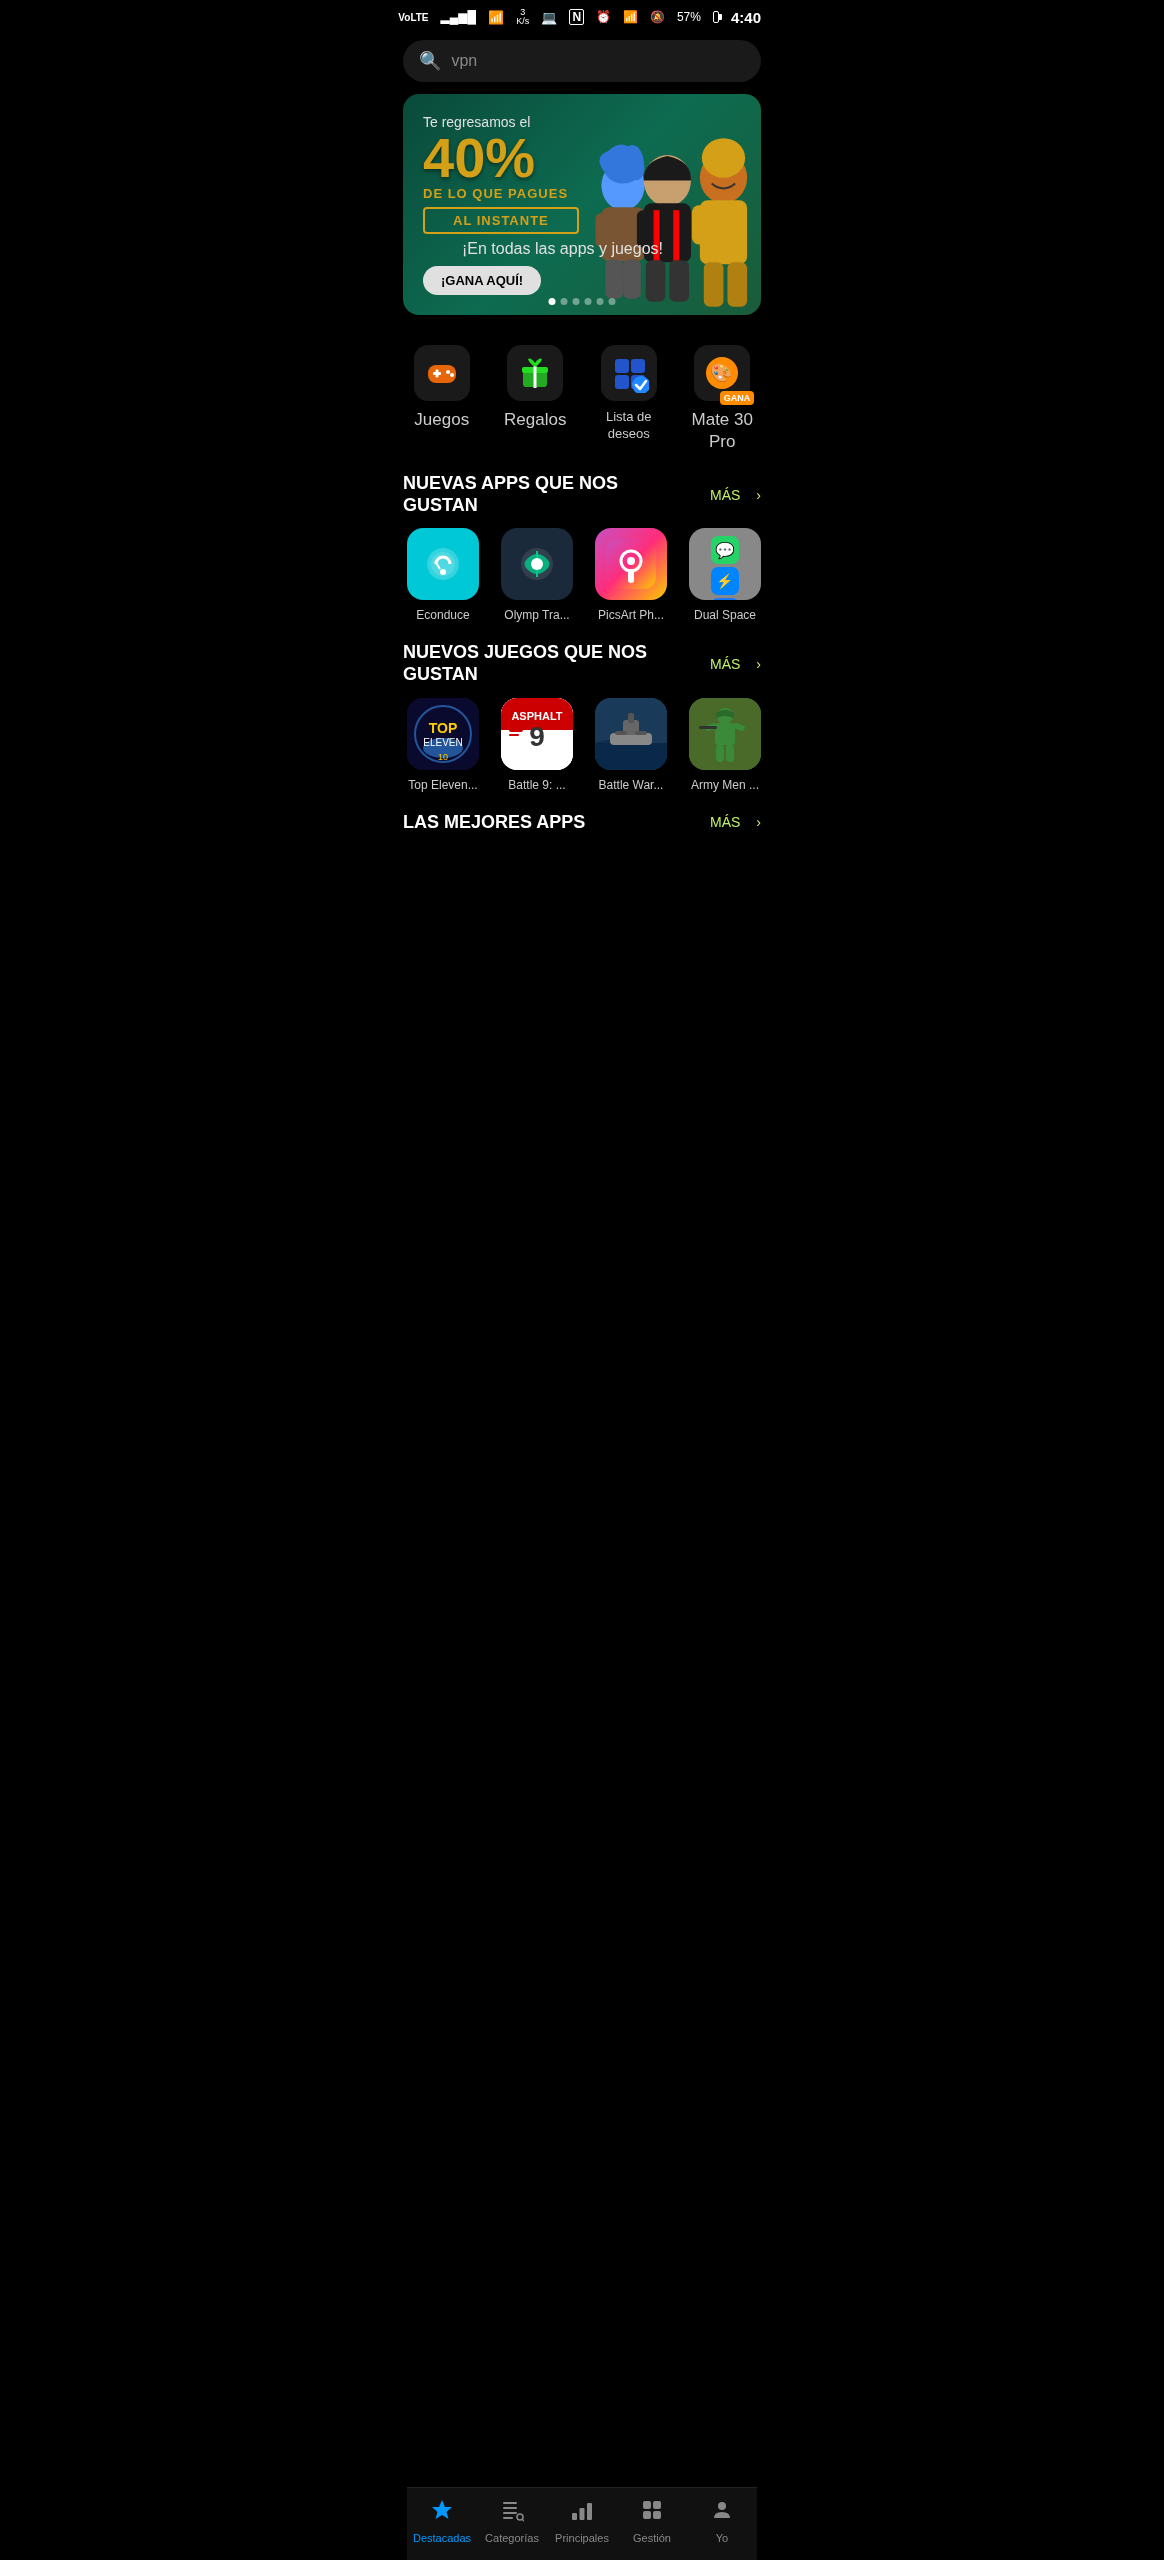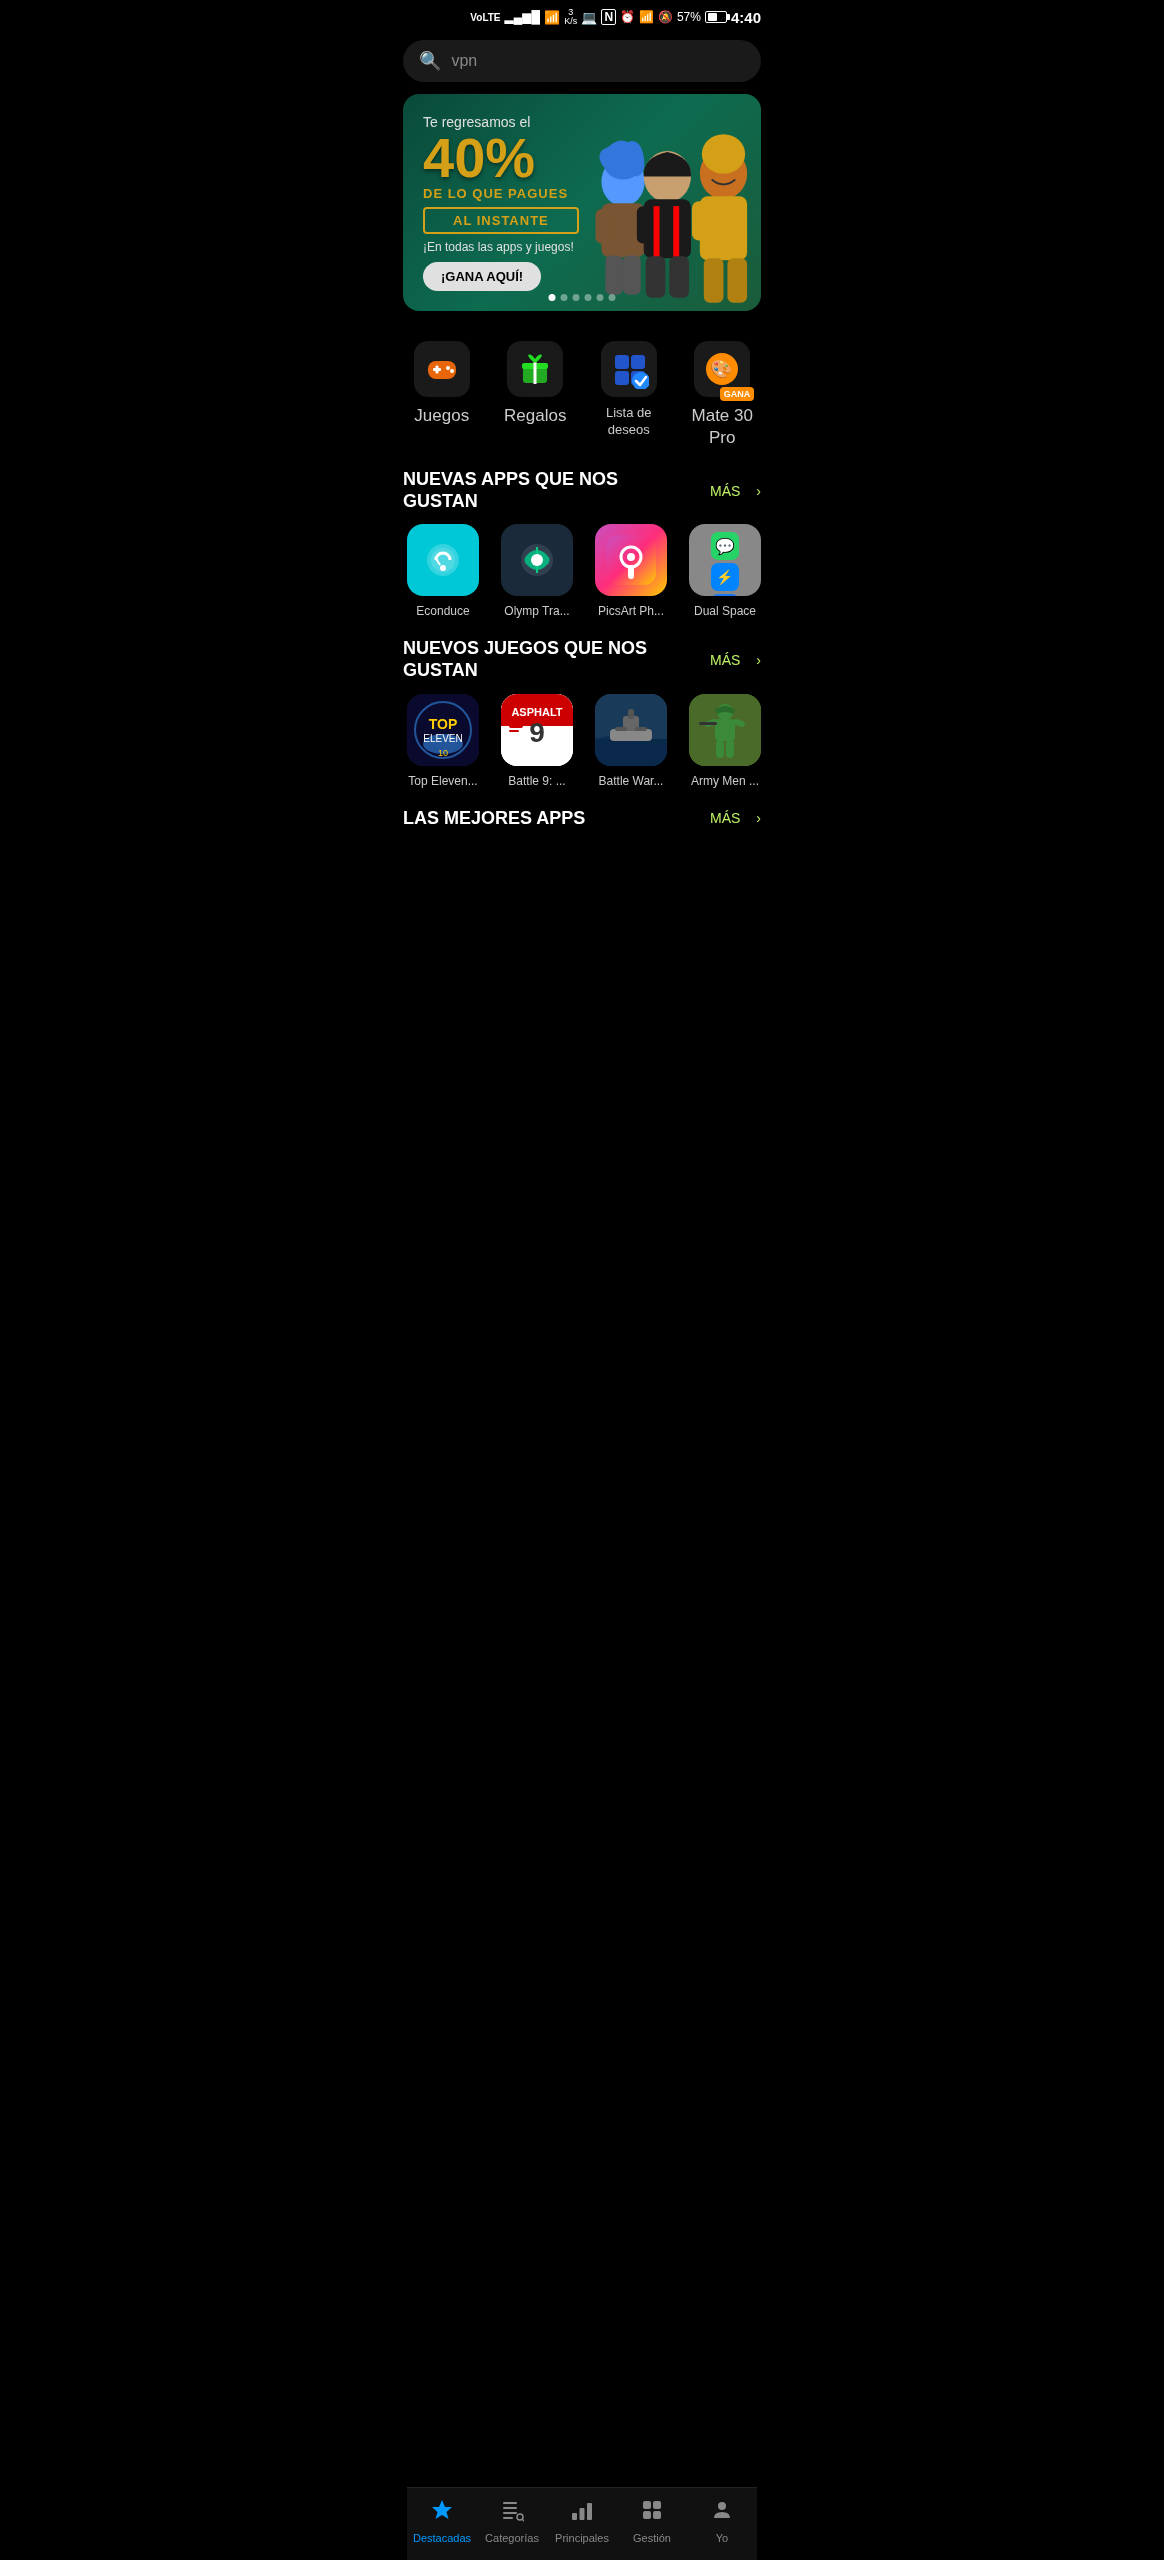--- a/index.html
+++ b/index.html
@@ -14,21 +14,21 @@
       overflow-x: hidden;
     }
 
     
     .status-bar {
       display: flex;
       justify-content: flex-end;
       align-items: center;
       padding: 8px 16px 4px;
       font-size: 13px;
-      gap: 4px;
+      gap: 12px;
       color: #fff;
     }
     .status-bar .time { font-weight: 600; font-size: 15px; }
     .battery-icon {
       display: inline-flex; align-items: center;
       border: 1.5px solid #fff; border-radius: 2px;
       padding: 1px 2px; height: 12px; width: 22px; position: relative;
     }
     .battery-fill {
       background: #fff; height: 100%; width: 57%; border-radius: 1px;
@@ -87,21 +87,21 @@
       display: inline-block;
       border: 2px solid #d4a017;
       color: #d4a017;
       padding: 4px 28px;
       border-radius: 4px;
       font-size: 13px;
       font-weight: 700;
       margin: 6px 0;
       letter-spacing: 1px;
     }
-    .banner-text .all-apps { font-size: 12px; color: #e0e0e0; margin-bottom: 8px; }
+    .banner-text .all-apps { font-size: 16px; color: #e0e0e0; margin-bottom: 8px; margin-left: 39px; }
     .banner-cta {
       background: #e0e0e0;
       color: #000;
       border: none;
       border-radius: 20px;
       padding: 7px 18px;
       font-size: 13px;
       font-weight: 700;
       cursor: pointer;
     }

